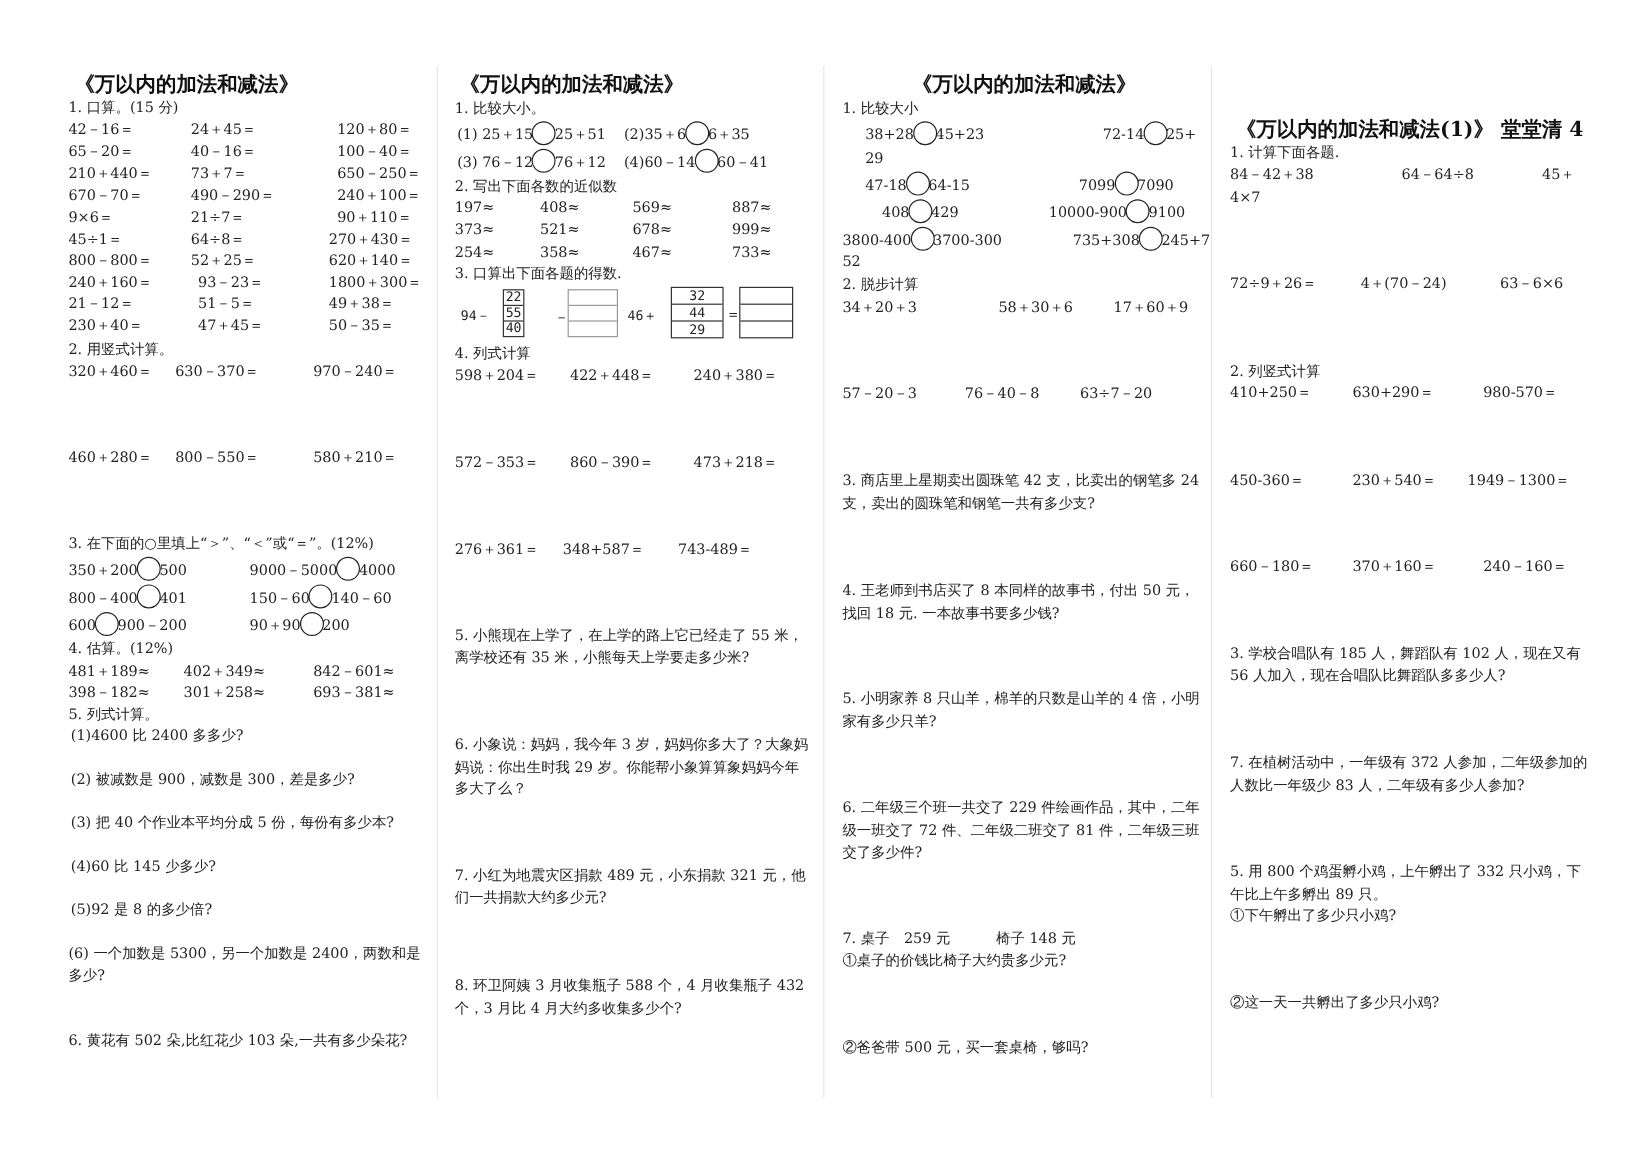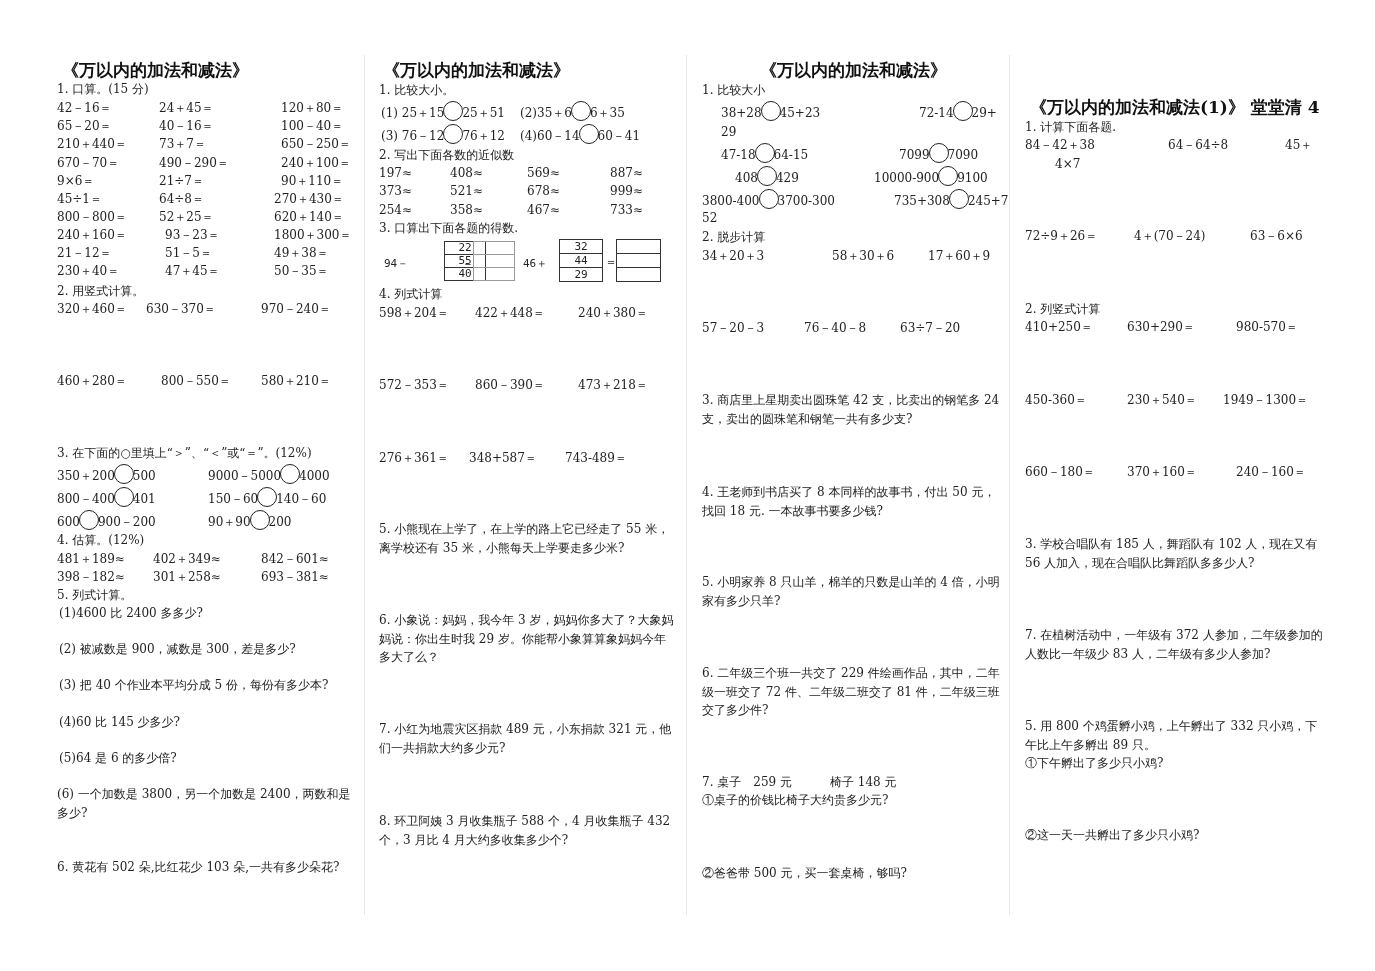--- a/index.html
+++ b/index.html
@@ -58,21 +58,21 @@
     <div class="t" style="left:57px;top:263px">230＋40＝</div>
     <div class="t" style="left:165px;top:263px">47＋45＝</div>
     <div class="t" style="left:274px;top:263px">50－35＝</div>
   </div>
 
   <div class="t" style="left:57px;top:283px">2. 用竖式计算。</div>
   <div class="t" style="left:57px;top:301px">320＋460＝</div>
   <div class="t" style="left:146px;top:301px">630－370＝</div>
   <div class="t" style="left:261px;top:301px">970－240＝</div>
   <div class="t" style="left:57px;top:373px">460＋280＝</div>
-  <div class="t" style="left:161px;top:373px">800－550＝</div>
+  <div class="t" style="left:146px;top:373px">800－550＝</div>
   <div class="t" style="left:261px;top:373px">580＋210＝</div>
 
   <div class="t" style="left:57px;top:445px">3. 在下面的○里填上“＞”、“＜”或“＝”。(12%)</div>
   <div class="t" style="left:57px;top:466px"><span>350＋200</span><span class="circ"></span><span>500</span></div>
   <div class="t" style="left:208px;top:466px"><span>9000－5000</span><span class="circ"></span><span>4000</span></div>
   <div class="t" style="left:57px;top:489px"><span>800－400</span><span class="circ"></span><span>401</span></div>
   <div class="t" style="left:208px;top:489px"><span>150－60</span><span class="circ"></span><span>140－60</span></div>
   <div class="t" style="left:57px;top:512px"><span>600</span><span class="circ"></span><span>900－200</span></div>
   <div class="t" style="left:208px;top:512px"><span>90＋90</span><span class="circ"></span><span>200</span></div>
 
@@ -82,22 +82,22 @@
   <div class="t" style="left:261px;top:551px">842－601≈</div>
   <div class="t" style="left:57px;top:569px">398－182≈</div>
   <div class="t" style="left:153px;top:569px">301＋258≈</div>
   <div class="t" style="left:261px;top:569px">693－381≈</div>
 
   <div class="t" style="left:57px;top:587px">5. 列式计算。</div>
   <div class="t" style="left:59px;top:605px">(1)4600 比 2400 多多少?</div>
   <div class="t" style="left:59px;top:641px">(2) 被减数是 900，减数是 300，差是多少?</div>
   <div class="t" style="left:59px;top:677px">(3) 把 40 个作业本平均分成 5 份，每份有多少本?</div>
   <div class="t" style="left:59px;top:714px">(4)60 比 145 少多少?</div>
-  <div class="t" style="left:59px;top:750px">(5)64 是 6 的多少倍?</div>
-  <div class="para" style="left:57px;top:785px;width:300px">(6) 一个加数是 3800，另一个加数是 2400，两数和是多少?</div>
+  <div class="t" style="left:59px;top:750px">(5)92 是 8 的多少倍?</div>
+  <div class="para" style="left:57px;top:785px;width:300px">(6) 一个加数是 5300，另一个加数是 2400，两数和是多少?</div>
   <div class="t" style="left:57px;top:859px">6. 黄花有 502 朵,比红花少 103 朵,一共有多少朵花?</div>
 </section>
 
 <section>
   <div class="title" style="left:383px;top:59px">《万以内的加法和减法》</div>
   <div class="t" style="left:379px;top:82px">1. 比较大小。</div>
   <div class="t" style="left:381px;top:103px"><span>(1)</span> <span>25＋15</span><span class="circ"></span><span>25＋51</span></div>
   <div class="t" style="left:520px;top:103px"><span>(2)</span><span>35＋6</span><span class="circ"></span><span>6＋35</span></div>
   <div class="t" style="left:381px;top:126px"><span>(3)</span> <span>76－12</span><span class="circ"></span><span>76＋12</span></div>
   <div class="t" style="left:520px;top:126px"><span>(4)</span><span>60－14</span><span class="circ"></span><span>60－41</span></div>
@@ -112,21 +112,21 @@
   <div class="t" style="left:527px;top:183px">678≈</div>
   <div class="t" style="left:610px;top:183px">999≈</div>
   <div class="t" style="left:379px;top:202px">254≈</div>
   <div class="t" style="left:450px;top:202px">358≈</div>
   <div class="t" style="left:527px;top:202px">467≈</div>
   <div class="t" style="left:610px;top:202px">733≈</div>
 
   <div class="t" style="left:379px;top:220px">3. 口算出下面各题的得数.</div>
   <div>
     <div class="t" style="left:384px;top:256px;font-family:'DejaVu Sans Mono',monospace;font-size:11px">94－</div>
-    <div class="boxgrp" style="left:444px;top:241px;width:42px;height:40px">
+    <div class="boxgrp" style="left:419px;top:241px;width:18px;height:40px">
       <div class="boxcell">22</div>
       <div class="boxcell">55</div>
       <div class="boxcell">40</div>
     </div>
     <div class="t" style="left:462px;top:256px">－</div>
     <div class="boxgrp" style="left:473px;top:241px;width:42px;height:40px;border-color:#999">
       <div class="boxcell" style="border-color:#999"></div>
       <div class="boxcell" style="border-color:#999"></div>
       <div class="boxcell"></div>
     </div>
@@ -158,21 +158,21 @@
   <div class="para" style="left:379px;top:520px;width:298px">5. 小熊现在上学了，在上学的路上它已经走了 55 米，离学校还有 35 米，小熊每天上学要走多少米?</div>
   <div class="para" style="left:379px;top:611px;width:298px">6. 小象说：妈妈，我今年 3 岁，妈妈你多大了？大象妈妈说：你出生时我 29 岁。你能帮小象算算象妈妈今年多大了么？</div>
   <div class="para" style="left:379px;top:720px;width:298px">7. 小红为地震灾区捐款 489 元，小东捐款 321 元，他们一共捐款大约多少元?</div>
   <div class="para" style="left:379px;top:812px;width:298px">8. 环卫阿姨 3 月收集瓶子 588 个，4 月收集瓶子 432 个，3 月比 4 月大约多收集多少个?</div>
 </section>
 
 <section>
   <div class="title" style="left:760px;top:59px">《万以内的加法和减法》</div>
   <div class="t" style="left:702px;top:82px">1. 比较大小</div>
   <div class="t" style="left:721px;top:103px"><span>38+28</span><span class="circ"></span><span>45+23</span></div>
-  <div class="t" style="left:919px;top:103px"><span>72-14</span><span class="circ"></span><span>29+</span></div>
+  <div class="t" style="left:919px;top:103px"><span>72-14</span><span class="circ"></span><span>25+</span></div>
   <div class="t" style="left:721px;top:124px">29</div>
   <div class="t" style="left:721px;top:145px"><span>47-18</span><span class="circ"></span><span>64-15</span></div>
   <div class="t" style="left:899px;top:145px"><span>7099</span><span class="circ"></span><span>7090</span></div>
   <div class="t" style="left:735px;top:168px"><span>408</span><span class="circ"></span><span>429</span></div>
   <div class="t" style="left:874px;top:168px"><span>10000-900</span><span class="circ"></span><span>9100</span></div>
   <div class="t" style="left:702px;top:191px"><span>3800-400</span><span class="circ"></span><span>3700-300</span></div>
   <div class="t" style="left:894px;top:191px"><span>735+308</span><span class="circ"></span><span>245+7</span></div>
   <div class="t" style="left:702px;top:210px">52</div>
 
   <div class="t" style="left:702px;top:229px">2. 脱步计算</div>
@@ -193,21 +193,21 @@
   <div class="t" style="left:702px;top:792px">①桌子的价钱比椅子大约贵多少元?</div>
   <div class="t" style="left:702px;top:865px">②爸爸带 500 元，买一套桌椅，够吗?</div>
 </section>
 
 <section>
   <div class="title" style="left:1030px;top:96px">《万以内的加法和减法(1)》 堂堂清 4</div>
   <div class="t" style="left:1025px;top:119px">1. 计算下面各题.</div>
   <div class="t" style="left:1025px;top:137px">84－42＋38</div>
   <div class="t" style="left:1168px;top:137px">64－64÷8</div>
   <div class="t" style="left:1285px;top:137px">45＋</div>
-  <div class="t" style="left:1055px;top:156px">4×7</div>
+  <div class="t" style="left:1025px;top:156px">4×7</div>
   <div class="t" style="left:1025px;top:228px">72÷9＋26＝</div>
   <div class="t" style="left:1134px;top:228px">4＋(70－24)</div>
   <div class="t" style="left:1250px;top:228px">63－6×6</div>
 
   <div class="t" style="left:1025px;top:301px">2. 列竖式计算</div>
   <div class="t" style="left:1025px;top:319px">410+250＝</div>
   <div class="t" style="left:1127px;top:319px">630+290＝</div>
   <div class="t" style="left:1236px;top:319px">980-570＝</div>
   <div class="t" style="left:1025px;top:392px">450-360＝</div>
   <div class="t" style="left:1127px;top:392px">230＋540＝</div>

